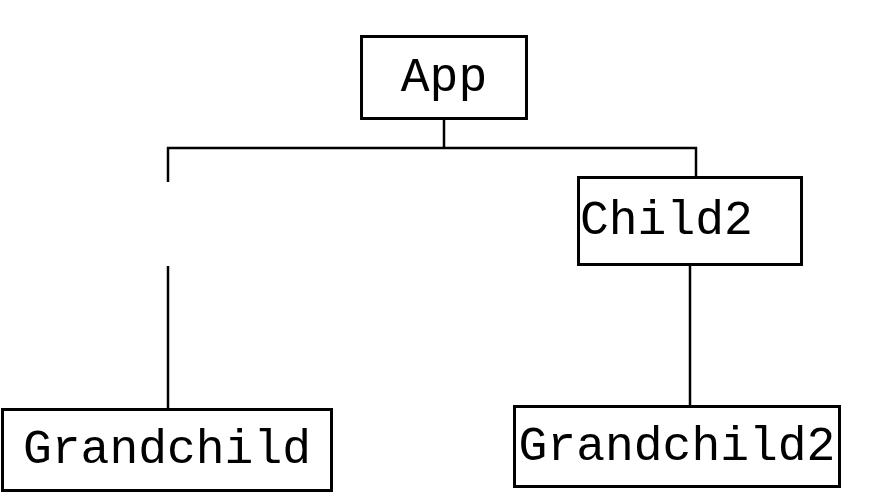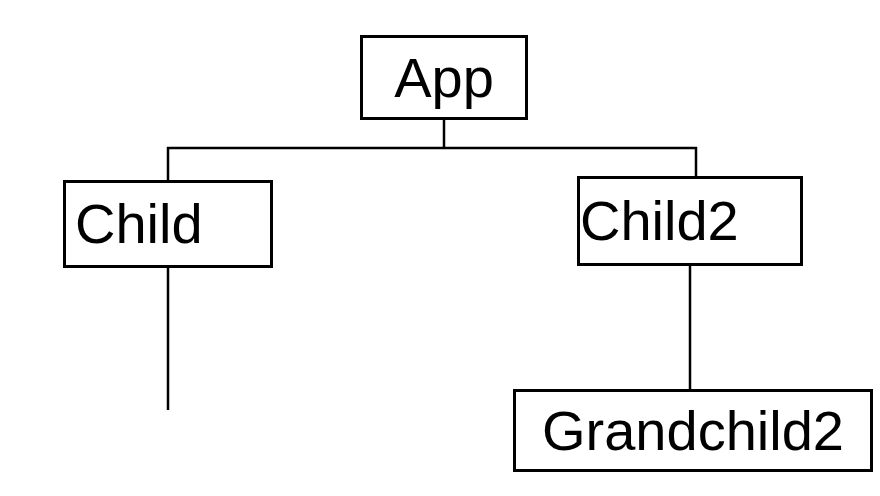--- a/index.html
+++ b/index.html
@@ -24,50 +24,50 @@
   }
   .node {
     position: absolute;
     box-sizing: border-box;
     border: 3px solid #000000;
     background: #ffffff;
     color: #000000;
     display: flex;
     align-items: center;
     justify-content: center;
-    font-family: Liberation Sans, sans-serif;
-    font-size: 56px;
+    font-family: Liberation Mono, monospace;
+    font-size: 48px;
     line-height: 1;
     white-space: nowrap;
     z-index: 2;
   }
   .node-app         { left: 360px; top: 35px;  width: 168px; height: 85px; }
   .node-child       { left: 63px;  top: 180px; width: 210px; height: 88px;
                       justify-content: flex-start; padding-left: 9px; }
   .node-child2      { left: 577px; top: 176px; width: 226px; height: 90px;
                       justify-content: flex-start; padding-left: 0; }
   .node-grandchild  { left: 1px;   top: 408px; width: 332px; height: 84px; }
-  .node-grandchild2 { left: 513px; top: 389px; width: 360px; height: 83px; }
+  .node-grandchild2 { left: 513px; top: 405px; width: 328px; height: 83px; }
 </style>
 </head>
 <body>
 
 <div class="canvas">
 
   <svg class="edges" viewBox="0 0 880 496" xmlns="http://www.w3.org/2000/svg">
     <line x1="444" y1="119" x2="444" y2="148" stroke-width="2.5" stroke="#000000"></line>
     <line x1="167" y1="148" x2="697" y2="148" stroke-width="2.5" stroke="#000000"></line>
     <line x1="168" y1="147" x2="168" y2="182" stroke-width="2.5" stroke="#000000"></line>
     <line x1="696" y1="147" x2="696" y2="178" stroke-width="2.5" stroke="#000000"></line>
     <line x1="168" y1="266" x2="168" y2="410" stroke-width="2.5" stroke="#000000"></line>
     <line x1="690" y1="264" x2="690" y2="409" stroke-width="2.5" stroke="#000000"></line>
   </svg>
 
   <div class="node node-app">App</div>
 
-  <div class="node node-child">Child</div>
 
   <div class="node node-child2">Child2</div>
 
+  <div class="node node-grandchild">Grandchild</div>
 
   <div class="node node-grandchild2">Grandchild2</div>
 
 </div>
 
 </body></html>

